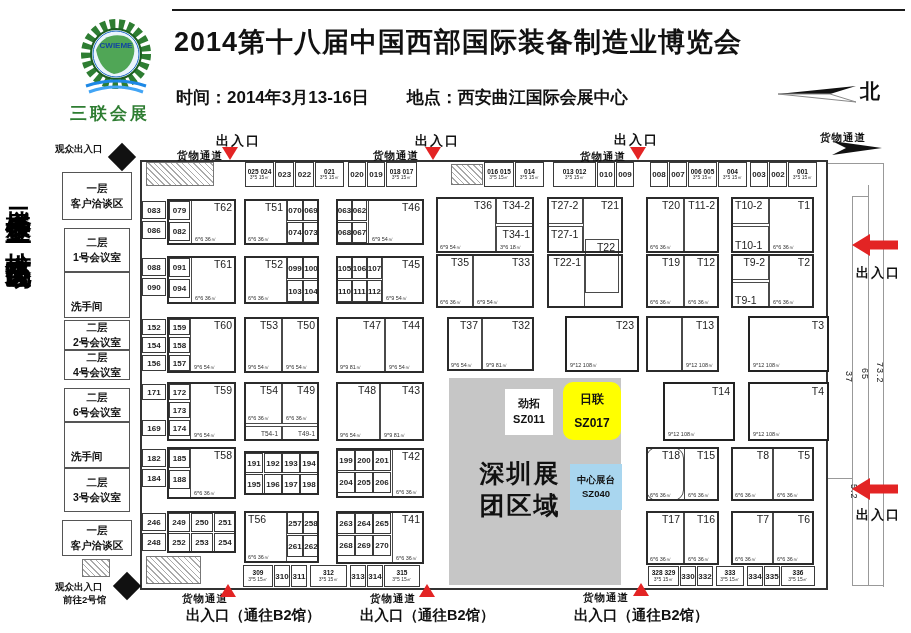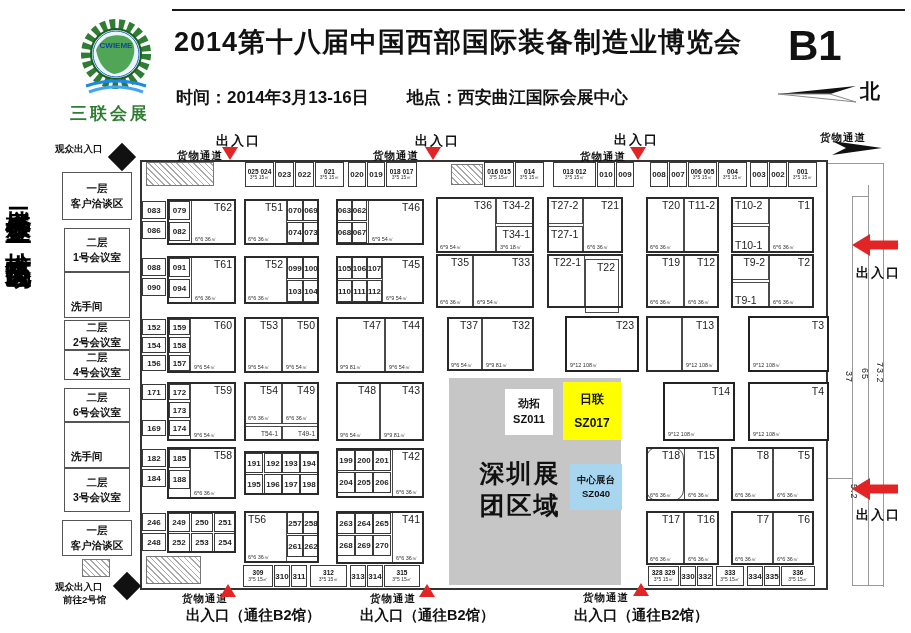--- a/index.html
+++ b/index.html
@@ -76,21 +76,20 @@
       <path d="M15,78 Q42,68 69,78" stroke="#42a5f5" stroke-width="3" fill="none"></path>
     </svg>
   </div>
   <div class="abs logoname" style="left:70px;top:102px;">三联会展</div>
 
   <div class="abs title" style="left:174px;top:24px;">2014第十八届中国西部国际装备制造业博览会</div>
   <div class="abs subtitle" style="left:176px;top:86px;">
     <span>时间：2014年3月13-16日</span>
     <span>地点：西安曲江国际会展中心</span>
   </div>
-  <div class="abs hallcode" style="left:788px;top:22px;">B1</div>
   <div class="abs" style="left:778px;top:84px;">
     <svg width="80" height="20" viewBox="0 0 80 20">
       <polygon points="0,10 78,2 52,10" fill="#111"></polygon>
       <polygon points="0,10 78,18 52,10" fill="#fff" stroke="#888" stroke-width="1"></polygon>
     </svg>
   </div>
   <div class="abs northlbl" style="left:860px;top:78px;">北</div>
 
   <div class="abs vert-label" style="left:6px;top:188px;">二楼参展企业 技术交流会场区</div>
 
@@ -138,21 +137,21 @@
       <div class="lineel" style="left: 883px; top: 163px; width: 1px; height: 424px; background: rgb(153, 153, 153);"></div>
       <div class="lineel" style="left: 828px; top: 163px; width: 55px; height: 1px; background: rgb(153, 153, 153);"></div>
       <div class="lineel" style="left: 852px; top: 585px; width: 31px; height: 1px; background: rgb(153, 153, 153);"></div>
       <div class="lineel" style="left: 852px; top: 196px; width: 16px; height: 1px; background: rgb(153, 153, 153);"></div>
       <div class="lineel" style="left: 828px; top: 478px; width: 24px; height: 1px; background: rgb(153, 153, 153);"></div>
       <div class="bx gray" style="left: 449px; top: 378px; width: 172px; height: 207px;"></div>
       <div class="bx wlabel" style="left: 505px; top: 389px; width: 48px; height: 46px;">
         <span>劲拓</span>
         <span>SZ011</span>
       </div>
-      <div class="bx ylabel" style="left: 563px; top: 382px; width: 58px; height: 58px;">
+      <div class="bx ylabel" style="left: 563px; top: 382px; width: 58px; height: 58px; border-radius: 10px;">
         <span>日联</span>
         <span>SZ017</span>
       </div>
       <div class="bx bigtext" style="left: 468px; top: 458px; width: 104px; height: 62px;">
         <span>深圳展</span>
         <span>团区域</span>
       </div>
       <div class="bx blabel" style="left: 570px; top: 464px; width: 52px; height: 46px;">
         <span>中心展台</span>
         <span>SZ040</span>
@@ -297,21 +296,21 @@
         <span class="tlab">T35</span>
         <span class="tsize">6*6 36㎡</span>
       </div>
       <div class="bx t" style="left: 473px; top: 254px; width: 61px; height: 54px;">
         <span class="tlab">T33</span>
         <span class="tsize">6*9 54㎡</span>
       </div>
       <div class="bx t" style="left: 547px; top: 254px; width: 38px; height: 54px;">
         <span class="tlab">T22-1</span>
       </div>
-      <div class="bx t" style="left: 585px; top: 259px; width: 26px; height: 54px; padding-left: 32px;">
+      <div class="bx t" style="left: 585px; top: 239px; width: 26px; height: 54px; padding-left: 32px;">
         <span class="tlab">T22</span>
       </div>
       <div class="bx t" style="left: 646px; top: 254px; width: 38px; height: 54px;">
         <span class="tlab">T19</span>
         <span class="tsize">6*6 36㎡</span>
       </div>
       <div class="bx t" style="left: 684px; top: 254px; width: 35px; height: 54px;">
         <span class="tlab">T12</span>
         <span class="tsize">6*6 36㎡</span>
       </div>

